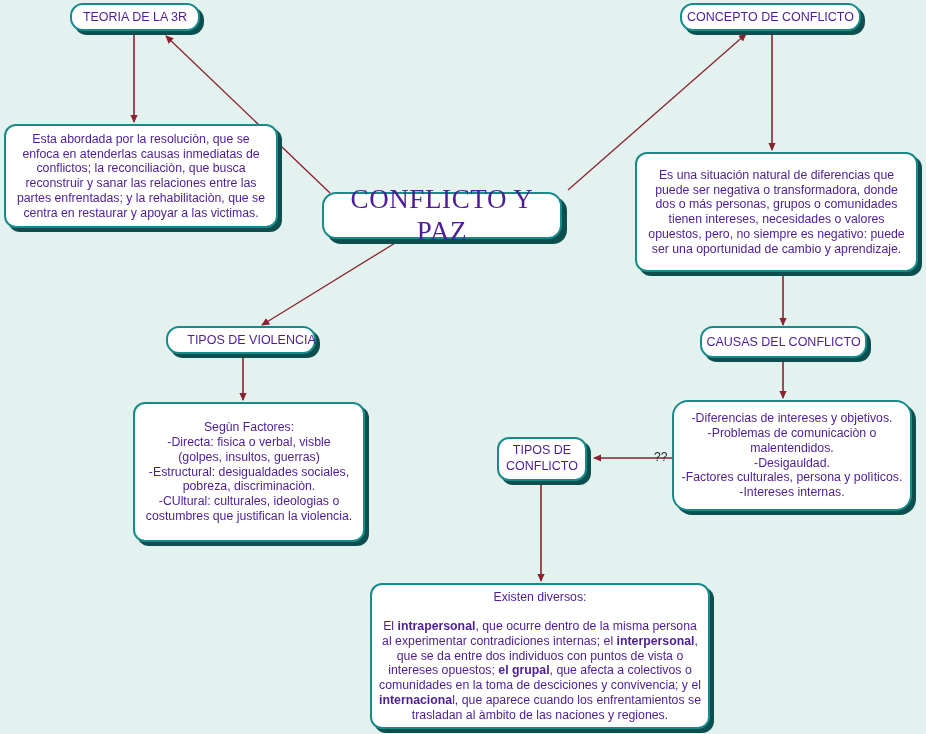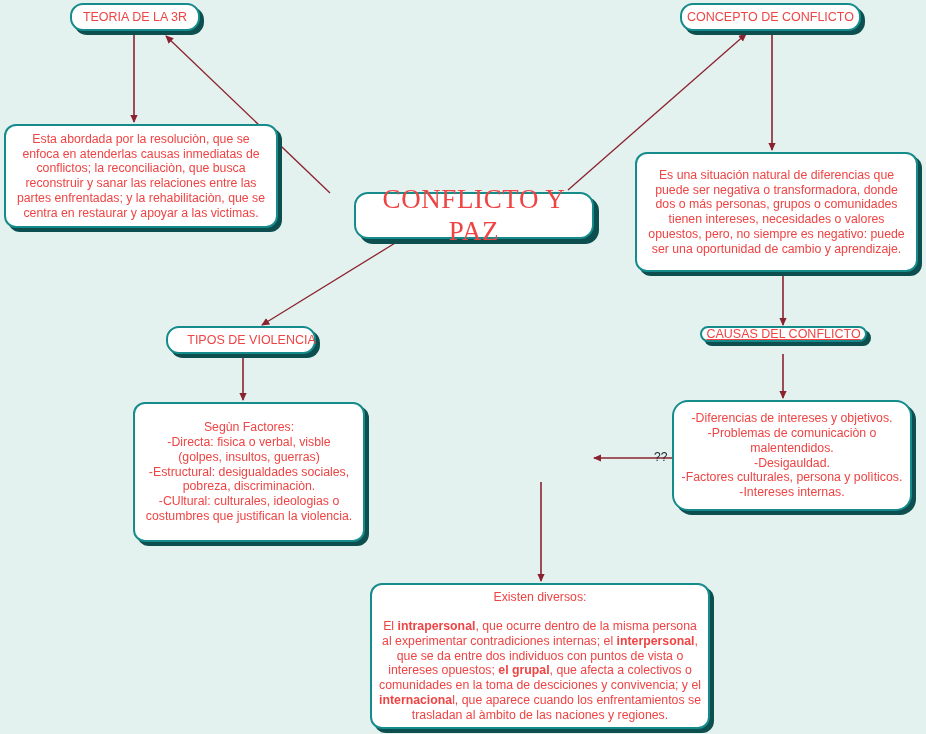--- a/index.html
+++ b/index.html
@@ -27,21 +27,21 @@
     height: 734px;
     pointer-events: none;
   }
   .node {
     position: absolute;
     box-sizing: border-box;
     background: #ffffff;
     border: 2px solid #168b8b;
     border-radius: 11px;
     box-shadow: 4px 4px 0 0 #0d4f4f;
-    color: #ef4444;
+    color: #4c1d95;
     display: flex;
     align-items: center;
     justify-content: center;
     text-align: center;
     padding: 4px 7px;
     line-height: 1.18;
     z-index: 2;
   }
   .node.topic {
     font-size: 12.5px;
@@ -121,55 +121,61 @@
   </div>
 
   <div class="node topic" style="left:680px; top:3px; width:181px; height:28px;">
     <span>CONCEPTO DE CONFLICTO</span>
   </div>
 
   <div class="node detail" style="left:635px; top:152px; width:283px; height:120px;">
     <span class="body">Es una situación natural de diferencias que puede ser negativa o transformadora, donde dos o más personas, grupos o comunidades tienen intereses, necesidades o valores opuestos, pero, no siempre es negativo: puede ser una oportunidad de cambio y aprendizaje.</span>
   </div>
 
-  <div class="node center" style="left:322px; top:192px; width:240px; height:47px;margin-left:32px;">
+  <div class="node center" style="left:322px; top:192px; width:240px; height:47px;">
     <span>CONFLICTO Y PAZ</span>
   </div>
 
   <div class="node topic" style="left:166px; top:326px; width:150px; height:28px;padding-left:28px;">
     <span>TIPOS DE VIOLENCIA</span>
   </div>
 
   <div class="node detail" style="left:133px; top:402px; width:232px; height:140px;">
     <span class="body">
       <span>Segùn Factores:</span><br>
       <span>-Directa: fisica o verbal, visble</span><br>
       <span>(golpes, insultos, guerras)</span><br>
       <span>-Estructural: desigualdades sociales,</span><br>
       <span>pobreza, discriminaciòn.</span><br>
       <span>-CUltural: culturales, ideologias o</span><br>
       <span>costumbres que justifican la violencia.</span>
     </span>
   </div>
 
-  <div class="node topic" style="left:700px; top:326px; width:167px; height:16px;text-decoration:underline;">
+  <div class="node topic" style="left:700px; top:326px; width:167px; height:32px;">
     <span>CAUSAS DEL CONFLICTO</span>
   </div>
 
   <div class="node detail" style="left:672px; top:400px; width:240px; height:111px;border-radius:16px;">
     <span class="body">
       <span>-Diferencias de intereses y objetivos.</span><br>
       <span>-Problemas de comunicaciòn o</span><br>
       <span>malentendidos.</span><br>
       <span>-Desigauldad.</span><br>
       <span>-Factores culturales, persona y polìticos.</span><br>
       <span>-Intereses internas.</span>
     </span>
   </div>
 
+  <div class="node small-topic" style="left:497px; top:437px; width:90px; height:44px;">
+    <span class="body">
+      <span>TIPOS DE</span><br>
+      <span>CONFLICTO</span>
+    </span>
+  </div>
 
   <span class="edge-label" style="left:654px; top:450px;">??</span>
 
   <div class="node detail" style="left:370px; top:583px; width:340px; height:146px;">
     <span class="body">
       <span>Existen diversos:</span><br><br>
       <span><span>El </span><b>intrapersonal</b><span>, que ocurre dentro de la misma persona al experimentar contradiciones internas; el </span><b>interpersonal</b><span>, que se da entre dos individuos con puntos de vista o intereses opuestos; </span><b>el grupal</b><span>,  que afecta a colectivos o comunidades en la toma de desciciones y convivencia; y el </span><b>internaciona</b><span>l, que aparece cuando los enfrentamientos se trasladan al àmbito de las naciones y regiones.</span></span>
     </span>
   </div>
 

